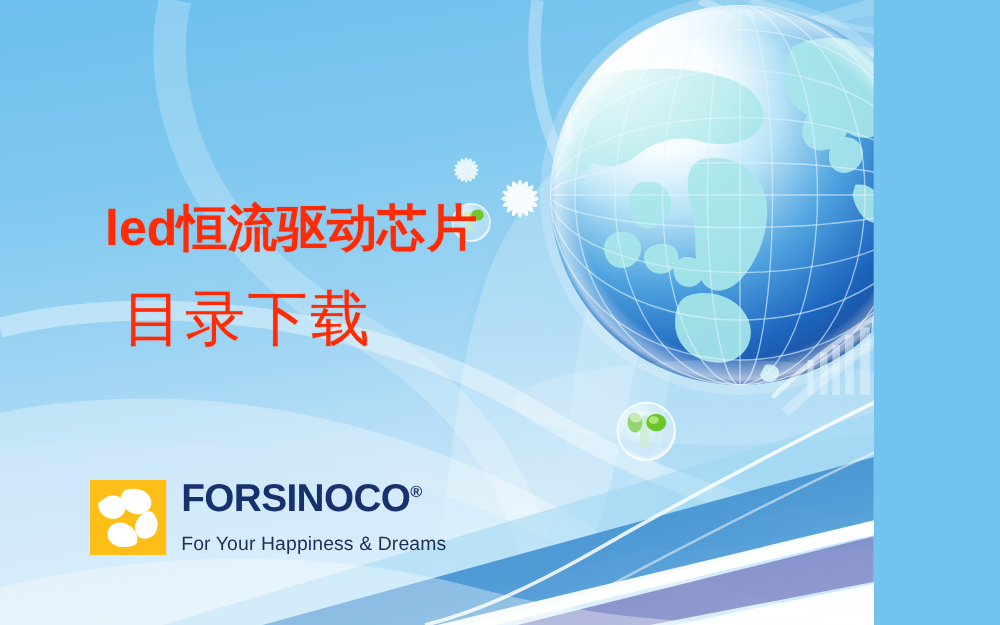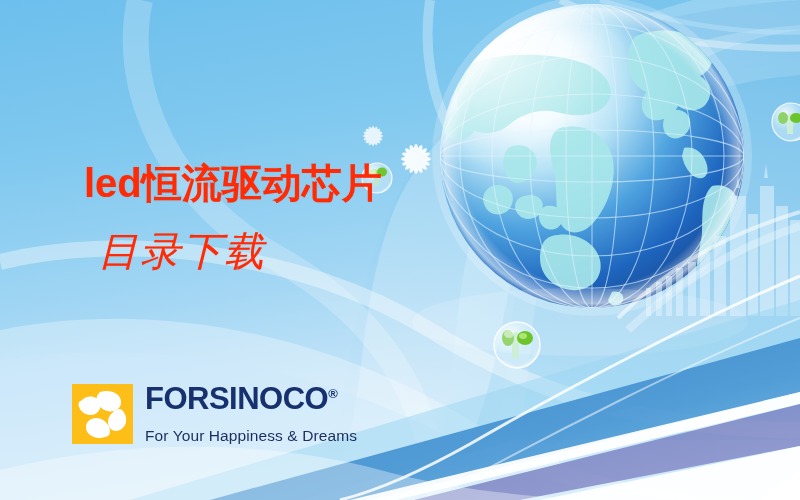--- a/index.html
+++ b/index.html
@@ -2,40 +2,39 @@
 <html><head>
 <meta charset="utf-8">
 <style>
   html,body{margin:0;padding:0;}
   body{
     width:800px;height:500px;overflow:hidden;
     font-family:"Liberation Sans", sans-serif;
     background:#72c3ee;
   }
   #banner{
-    position:relative;width:800px;height:500px;overflow:hidden;
+    position:relative;width:699px;height:500px;overflow:hidden;
     background:linear-gradient(170deg,#6fc0ed 0%,#7cc6ef 28%,#9ad3f3 58%,#bfe1f8 82%,#d8edfb 100%);
   }
   .layer{position:absolute;top:0;left:0;width:800px;height:500px;}
 
   
   #headline{
     position:absolute;left:84px;top:163px;z-index:40;
     color:#ff2b07;line-height:1.0;
     text-shadow:0 0 1px rgba(255,60,0,.35);
   }
   #headline .l1{
     font-size:40px;font-weight:700;white-space:nowrap;display:block;
     letter-spacing:0px;
   }
   #headline .l2{
-    font-size:40px;font-weight:400;white-space:nowrap;display:block;
+    font-size:48px;font-weight:400;white-space:nowrap;display:block;
     margin-top:28px;margin-left:14px;letter-spacing:2px;
     font-family:"DejaVu Sans", sans-serif;
-    font-style:italic;
   }
 
   
   #logo{position:absolute;left:72px;top:381px;z-index:40;display:flex;align-items:flex-end;}
   #logo-mark{
     width:61px;height:60px;background:#fcbe17;position:relative;flex:0 0 auto;
   }
   #logo-text{margin-left:12px;padding-top:2px;}
   #logo-word{
     font-size:31px;font-weight:700;color:#17306e;letter-spacing:-0.5px;

